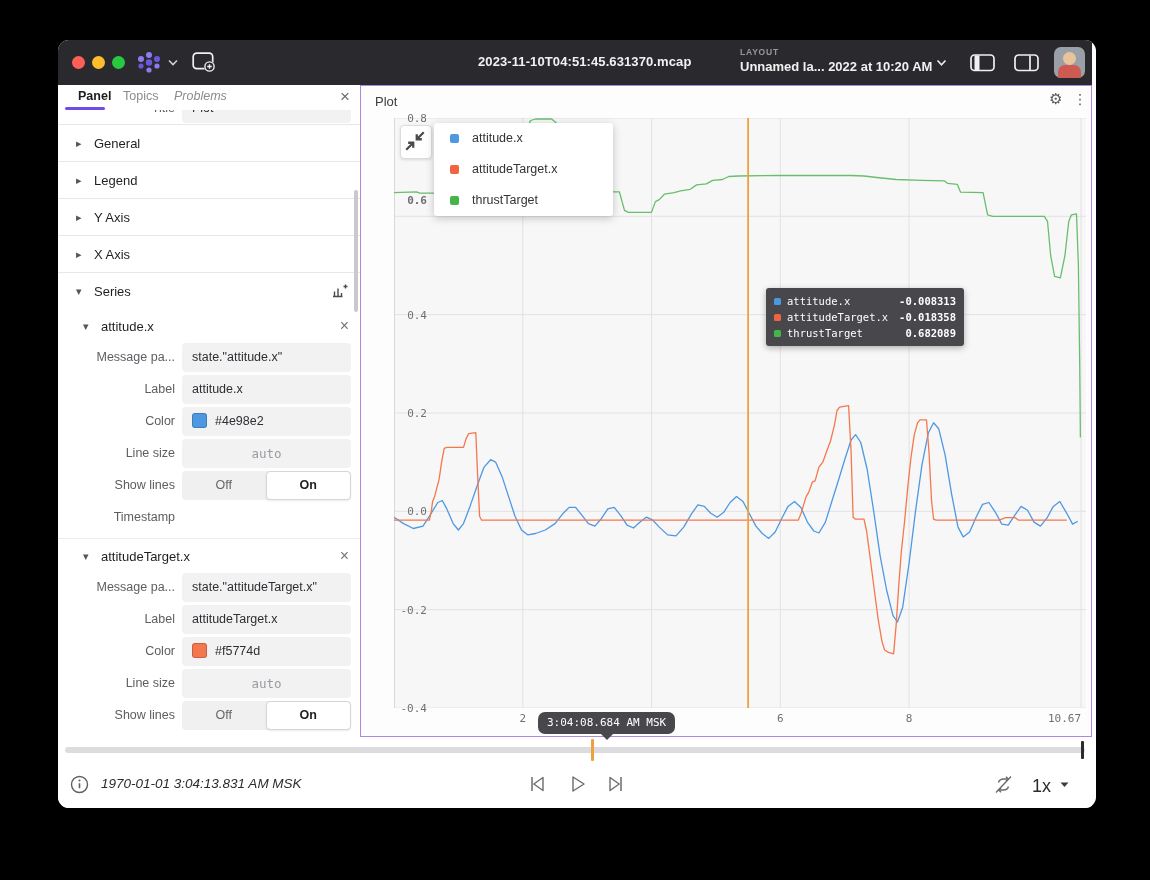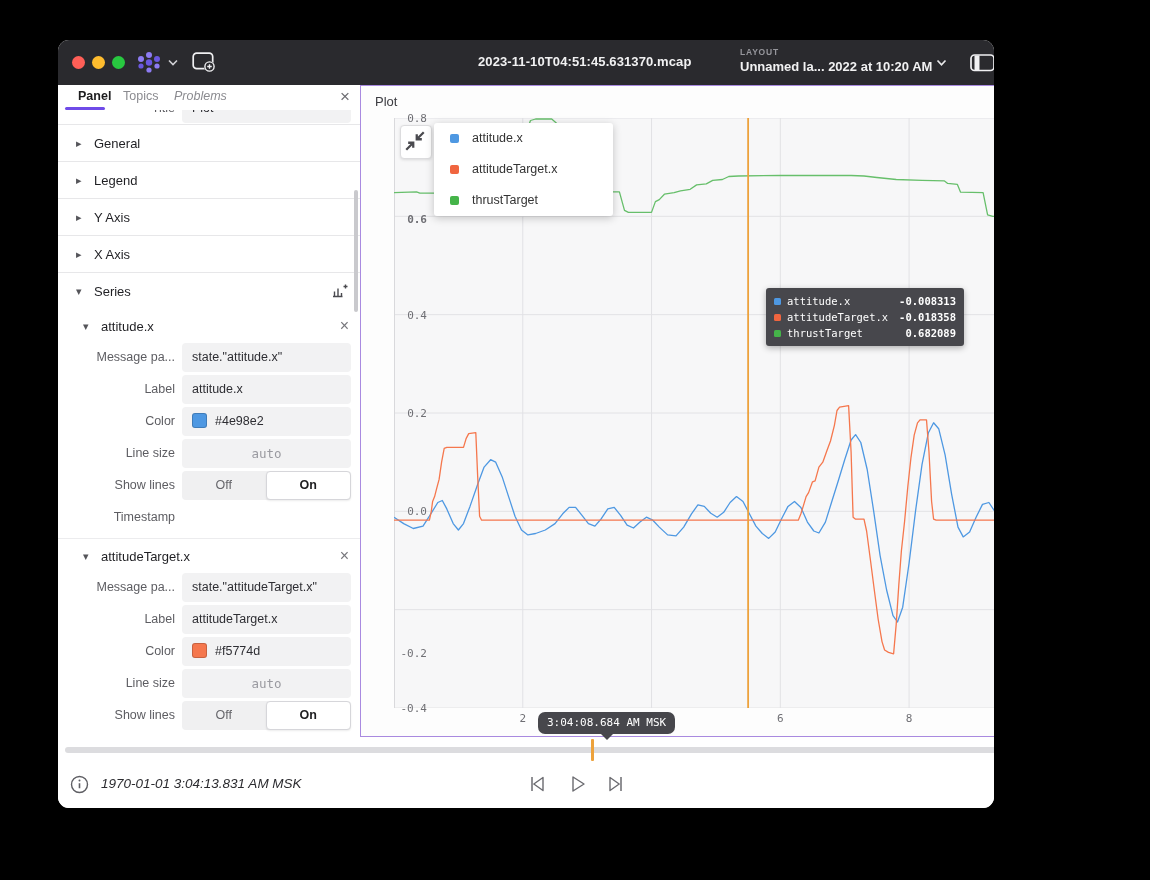--- a/index.html
+++ b/index.html
@@ -1,18 +1,18 @@
 <!DOCTYPE html>
 <html><head>
 <meta charset="utf-8">
 <style>
   html,body{margin:0;padding:0;background:#000;width:1150px;height:880px;overflow:hidden;
     font-family:"Liberation Sans",sans-serif;-webkit-font-smoothing:antialiased;}
   #stage{position:relative;width:1150px;height:880px;background:#000;}
-  #window{position:absolute;left:58px;top:40px;width:936px;height:768px;background:#fff;
+  #window{position:absolute;left:58px;top:40px;width:1038px;height:768px;background:#fff;
     border-radius:11px;overflow:hidden;box-shadow:0 30px 60px rgba(0,0,0,.65);}
   
   #titlebar{position:absolute;left:0;top:0;width:1034px;height:45px;background:#2a2a2e;}
   .traffic{position:absolute;top:16px;width:13px;height:13px;border-radius:50%;}
   .tb-text{color:#f1f1f2;font-size:13px;}
   #file-title{position:absolute;left:420px;top:14px;font-weight:700;letter-spacing:.1px;}
   #layout-label{position:absolute;left:682px;top:7px;font-size:8.5px;letter-spacing:.8px;color:#96969c;font-weight:700;}
   #layout-name{position:absolute;left:682px;top:19px;font-weight:700;}
   .tbicon{position:absolute;top:12px;}
   #avatar{position:absolute;left:996px;top:7px;width:31px;height:31px;border-radius:7px;background:#9aa0a8;overflow:hidden;}
@@ -250,25 +250,25 @@
             <line x1="687" y1="0" x2="687" y2="590" stroke="#e2e2e5" stroke-width="1"></line>
             <line x1="0.5" y1="0" x2="0.5" y2="590" stroke="#d9d9dc" stroke-width="1"></line>
             <path d="M0.0 399.2L9.7 405.6L19.3 410.5L29.0 408.1L35.4 398.2L43.8 384.5L48.3 382.5L52.8 390.9L59.2 405.6L64.4 412.0L69.5 405.6L76.0 388.4L83.7 366.3L90.1 349.1L96.6 341.7L101.7 344.2L108.2 358.9L114.6 378.6L121.0 398.2L127.5 412.0L133.9 416.9L141.6 415.5L151.3 412.0L161.0 405.6L168.7 395.8L175.1 389.4L181.6 389.4L188.0 397.3L194.4 405.6L200.9 408.1L207.3 400.7L213.8 390.9L220.2 389.4L226.6 397.3L233.1 407.1L239.5 410.0L246.0 404.1L252.4 399.2L258.8 402.2L265.3 409.1L273.6 416.9L282.0 417.9L289.7 409.1L297.5 395.8L303.9 386.9L310.3 388.4L316.8 395.3L323.2 399.2L329.7 394.3L336.1 384.5L342.5 378.6L349.0 383.5L355.4 395.8L361.9 408.1L368.3 415.5L374.7 420.4L381.2 414.0L387.6 400.7L394.0 388.4L400.5 383.5L406.9 389.4L413.4 404.1L419.8 413.0L424.9 415.0L431.4 404.1L437.8 383.5L444.3 362.8L450.7 341.7L457.1 322.0L461.6 316.6L466.8 324.5L473.2 351.5L479.7 393.3L486.1 437.6L492.6 472.0L499.0 497.6L503.5 504.0L508.7 489.2L515.1 445.0L521.5 393.3L528.0 346.6L534.4 314.7L539.6 304.8L544.7 310.7L551.1 336.8L557.6 376.1L564.0 409.1L569.2 418.9L575.6 414.0L582.1 399.2L588.5 386.4L594.9 384.5L601.4 394.3L607.8 406.1L614.2 407.1L620.7 397.3L627.1 388.4L633.6 392.3L640.0 404.1L646.4 408.1L652.9 400.2L659.3 388.4L665.8 383.5L672.2 394.3L678.6 406.1L683.8 403.2" fill="none" stroke="#4e98e2" stroke-width="1.3" stroke-linejoin="round"></path>
             <path d="M0.0 402.2L35.4 402.2L37.3 393.3L38.6 383.5L40.6 378.6L42.5 371.2L45.1 361.4L47.6 344.2L50.2 330.4L52.8 329.4L69.5 329.4L72.1 320.6L74.7 315.6L81.8 314.7L83.7 358.9L85.6 398.2L87.6 402.2L193.2 402.2L321.9 402.2L404.3 402.2L406.9 395.8L409.5 387.4L412.1 378.6L414.6 374.6L418.5 363.8L421.1 362.8L424.9 349.1L428.8 344.2L432.7 333.3L436.5 323.0L440.4 307.3L443.0 292.5L445.6 289.1L454.6 287.6L457.1 334.3L459.1 399.2L461.6 401.2L470.0 401.2L472.6 413.0L476.5 442.5L480.3 472.0L484.2 501.5L488.0 523.6L490.6 532.0L494.5 534.4L499.6 535.9L502.2 506.4L504.8 467.1L507.4 432.7L510.6 403.2L513.8 368.7L517.0 339.3L520.2 317.1L523.5 304.8L526.0 301.9L532.5 301.9L535.0 334.3L537.6 383.5L539.6 401.2L542.1 402.2L605.2 402.2L611.7 399.7L621.3 399.7L624.5 402.2L672.8 402.2" fill="none" stroke="#f5774d" stroke-width="1.3" stroke-linejoin="round"></path>
             <path d="M0.0 74.7L22.5 73.8L25.8 75.2L57.9 75.2L61.2 72.8L96.6 72.8L99.8 74.7L119.1 74.7L125.6 49.2L132.0 14.8L136.5 2.5L141.6 1.0L157.7 1.0L162.3 4.9L167.4 39.3L172.6 68.8L177.1 73.8L225.4 73.8L230.5 92.4L234.4 94.4L257.5 94.4L261.4 83.6L265.3 81.6L270.4 76.2L280.1 74.7L286.5 72.8L296.2 71.3L302.6 66.9L312.3 65.9L318.7 62.4L328.4 61.5L334.8 58.5L344.5 58.0L386.3 57.5L457.1 57.5L470.0 58.0L482.9 59.5L502.2 61.5L528.0 62.4L550.5 62.9L553.7 65.4L563.4 66.4L566.6 74.2L589.1 74.7L593.6 96.9L598.8 98.3L650.3 98.3L653.5 103.3L656.7 137.7L660.6 158.3L666.4 159.8L670.9 137.7L674.8 103.3L677.3 96.9L682.5 95.9L684.4 147.5L685.7 245.8L686.4 319.6" fill="none" stroke="#67bf6b" stroke-width="1.3" stroke-linejoin="round"></path>
             <line x1="354.1237113402062" y1="0" x2="354.1237113402062" y2="590" stroke="#eda23c" stroke-width="1.8"></line>
           </svg>
         </div>
       <div id="yticks">
           <div class="ytick" style="top: 26px;">0.8</div>
-          <div class="ytick" style="top: 127px; font-weight: bold;">0.6</div>
+          <div class="ytick" style="top: 108px; font-weight: bold;">0.6</div>
           <div class="ytick" style="top: 222.667px;">0.4</div>
           <div class="ytick" style="top: 321px;">0.2</div>
           <div class="ytick" style="top: 419.333px;">0.0</div>
-          <div class="ytick" style="top: 517.667px; margin-top: 43px;">-0.2</div>
+          <div class="ytick" style="top: 517.667px;">-0.2</div>
           <div class="ytick" style="top: 616px;">-0.4</div>
         </div>
       <div id="xticks">
           <div class="xtick" style="left: 13px; width: 40px; text-align: center; margin-top: 36px;">0.00</div>
           <div class="xtick" style="left: 141.772px; width: 40px; text-align: center;">2</div>
           <div class="xtick" style="left: 270.545px; width: 40px; text-align: center;">4</div>
           <div class="xtick" style="left: 399.317px; width: 40px; text-align: center;">6</div>
           <div class="xtick" style="left: 528.089px; width: 40px; text-align: center;">8</div>
           <div class="xtick" style="left: 687px; width: 33px; text-align: right;">10.67</div>
         </div>

